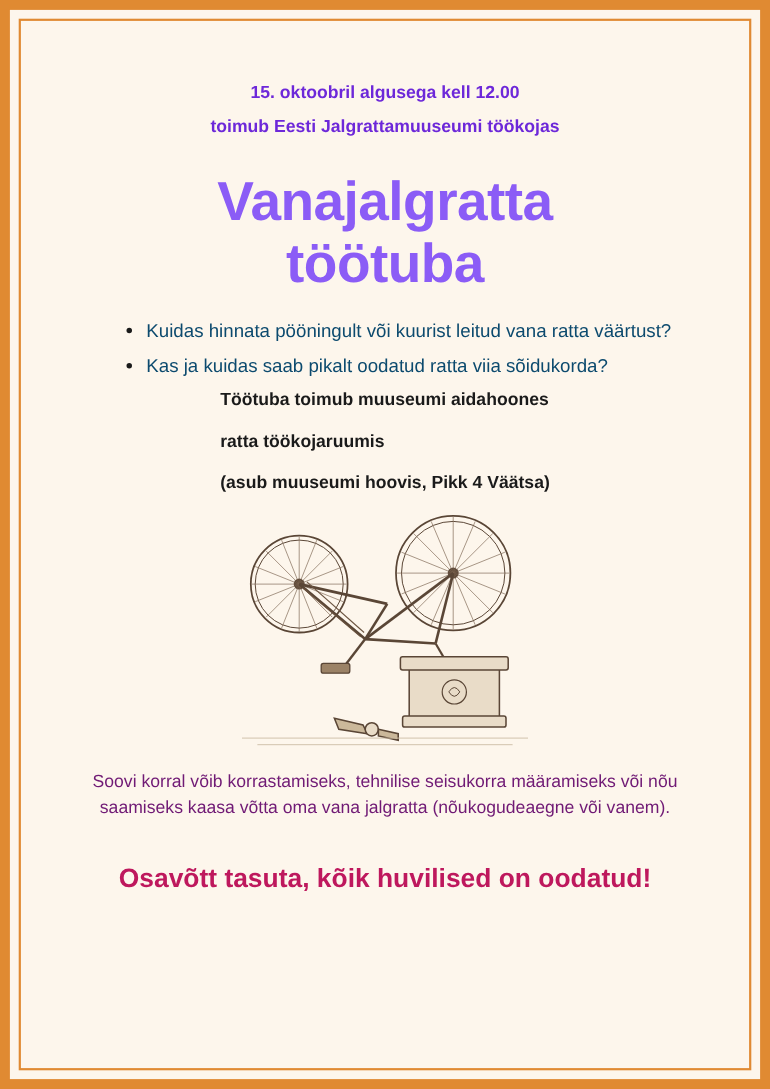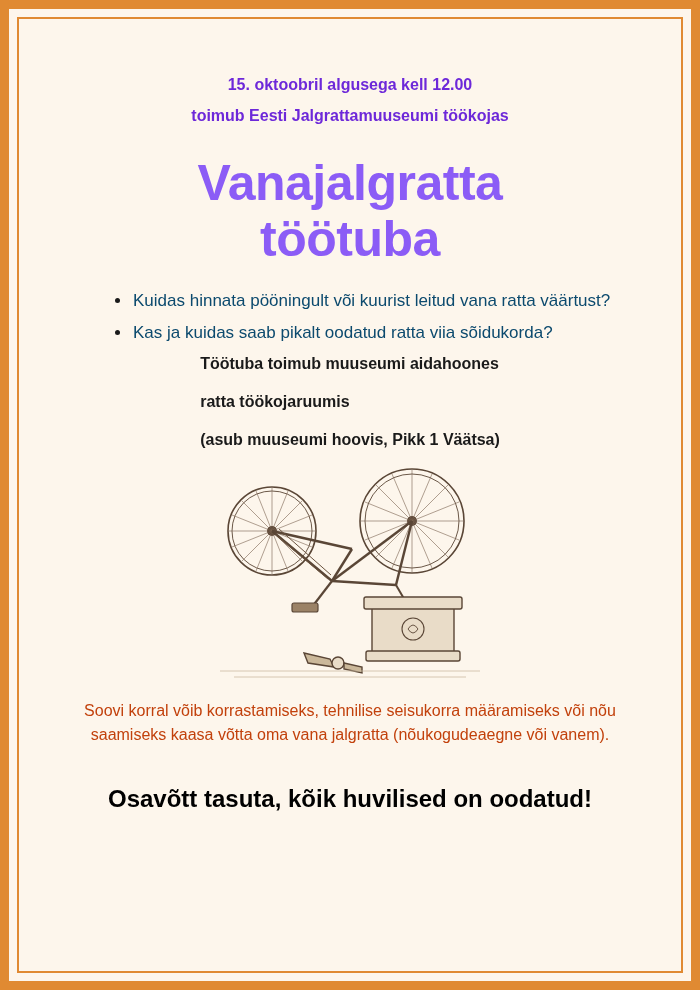--- a/index.html
+++ b/index.html
@@ -104,30 +104,30 @@
     position: relative;
   }
   .illustration svg {
     display: block;
     width: 100%;
     height: 100%;
   }
   .note {
     text-align: center;
     font-size: 16px;
-    color: #c2410c;
+    color: #701a75;
     line-height: 1.5;
     margin-top: 12px;
     padding: 0 26px;
   }
   .closing {
     text-align: center;
     font-size: 24px;
     font-weight: bold;
-    color: #000000;
+    color: #be185d;
     margin-top: 22px;
   }
 </style>
 </head>
 <body>
 
 <div class="poster">
   <div class="inner-frame">
 
     <div class="kicker">
@@ -141,21 +141,21 @@
     </h1>
 
     <ul class="bullets">
       <li>Kuidas hinnata pööningult või kuurist leitud vana ratta väärtust?</li>
       <li>Kas ja kuidas saab pikalt oodatud ratta viia sõidukorda?</li>
     </ul>
 
     <div class="venue">
       <div>Töötuba toimub muuseumi aidahoones</div>
       <div>ratta töökojaruumis</div>
-      <div>(asub muuseumi hoovis, Pikk 1 Väätsa)</div>
+      <div>(asub muuseumi hoovis, Pikk 4 Väätsa)</div>
     </div>
 
     <div class="illustration">
       <svg viewBox="0 0 300 230" xmlns="http://www.w3.org/2000/svg" aria-hidden="true">
         <g fill="none" stroke="#5a4636" stroke-width="1.6">
 
           <circle cx="72" cy="74" r="44"></circle>
           <circle cx="72" cy="74" r="40" stroke-width="0.9"></circle>
           <circle cx="72" cy="74" r="5" fill="#5a4636" stroke="none"></circle>
           <g stroke-width="0.6" stroke="#7a6350">

